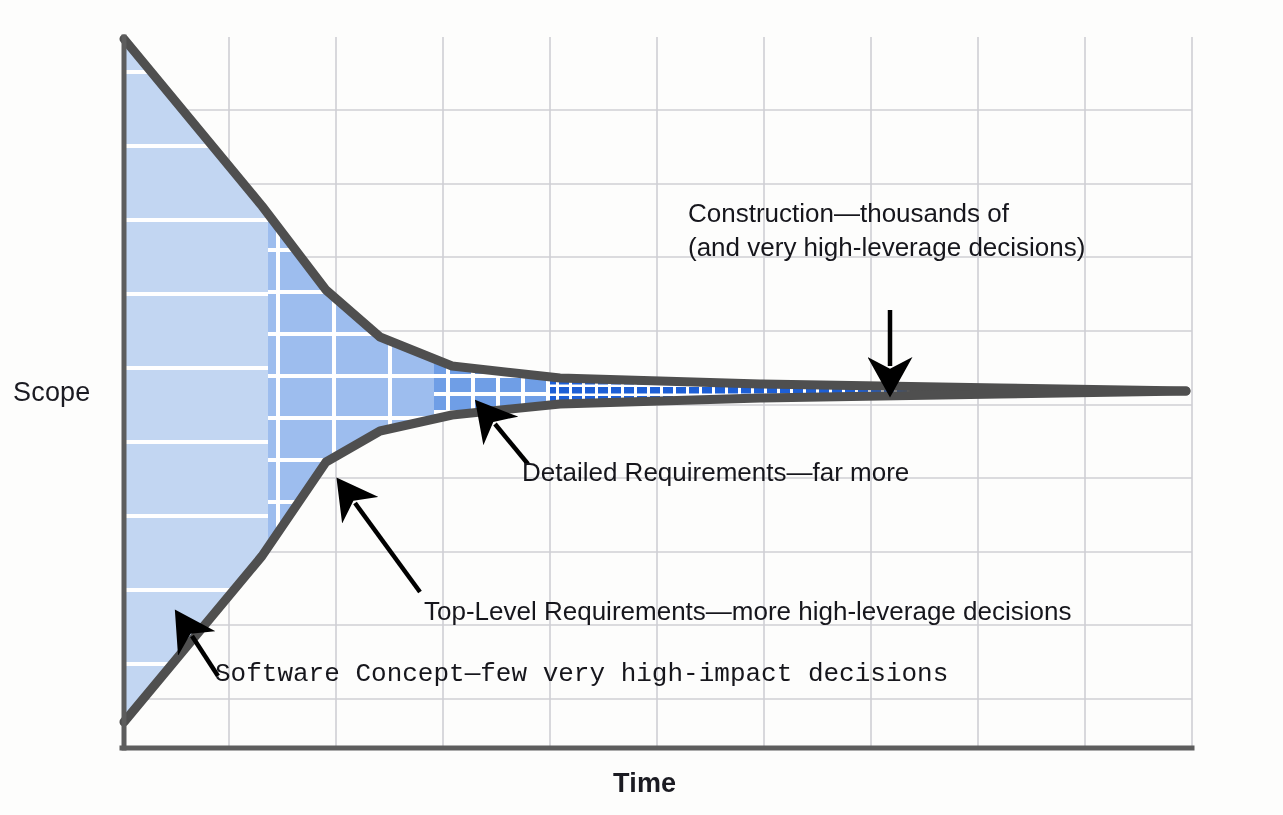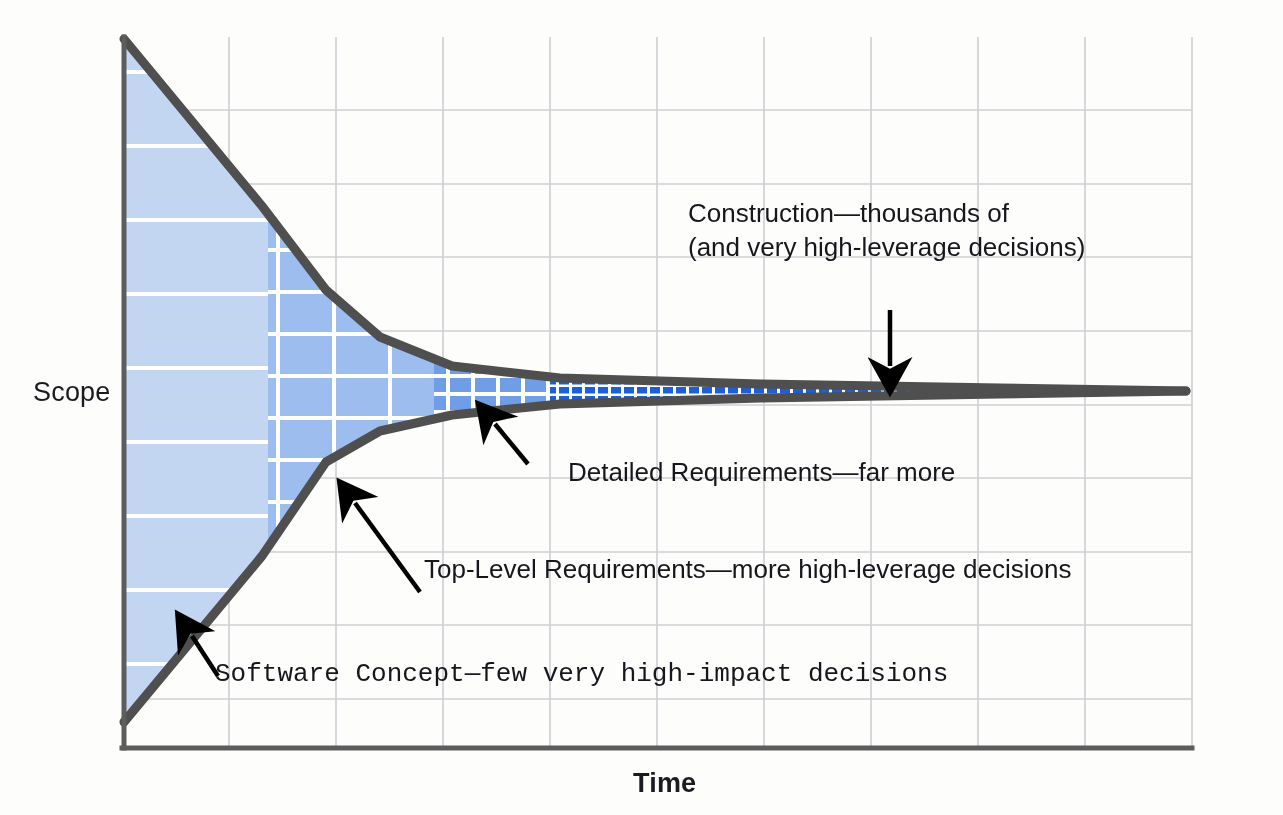--- a/index.html
+++ b/index.html
@@ -27,21 +27,20 @@
     height: 815px;
     display: block;
   }
   .axis-label {
     position: absolute;
     color: #1b1b22;
     font-family: "Liberation Sans", sans-serif;
     font-size: 27px;
     letter-spacing: 0.2px;
     white-space: nowrap;
-    margin-left: 20px;
   }
   #scope-label {
     left: 13px;
     top: 377px;
   }
   #time-label {
     left: 613px;
     top: 768px;
     font-weight: bold;
   }
@@ -55,25 +54,24 @@
   }
   .annotation .ln { display: block; }
   #ann-construction {
     left: 688px;
     top: 196px;
   }
   #ann-detailed {
     left: 522px;
     top: 455px;
     text-align: left;
-    margin-left: 46px;
   }
   #ann-toplevel {
     left: 424px;
-    top: 552px;
+    top: 594px;
   }
   #ann-software {
     left: 215px;
     top: 657px;
     font-family: Liberation Mono, monospace;
   }
 </style>
 </head>
 <body>
 

